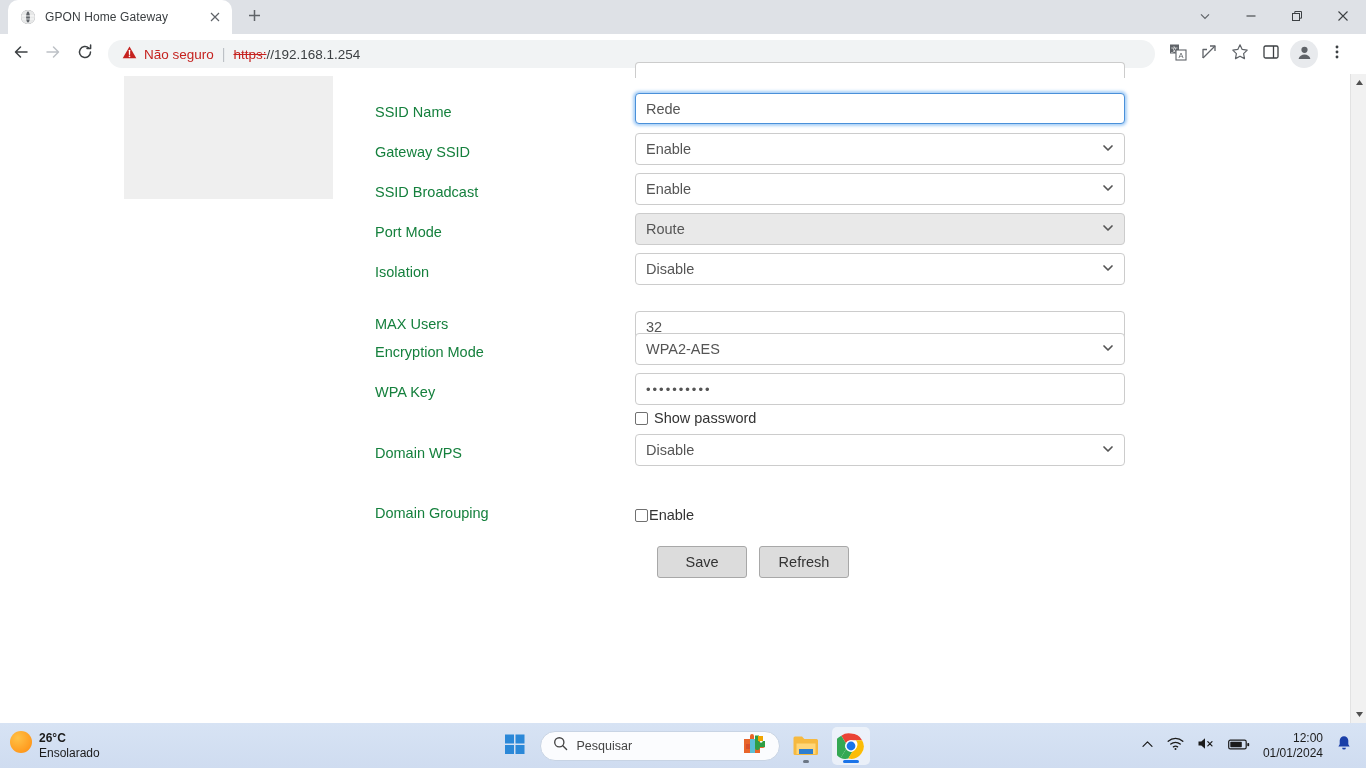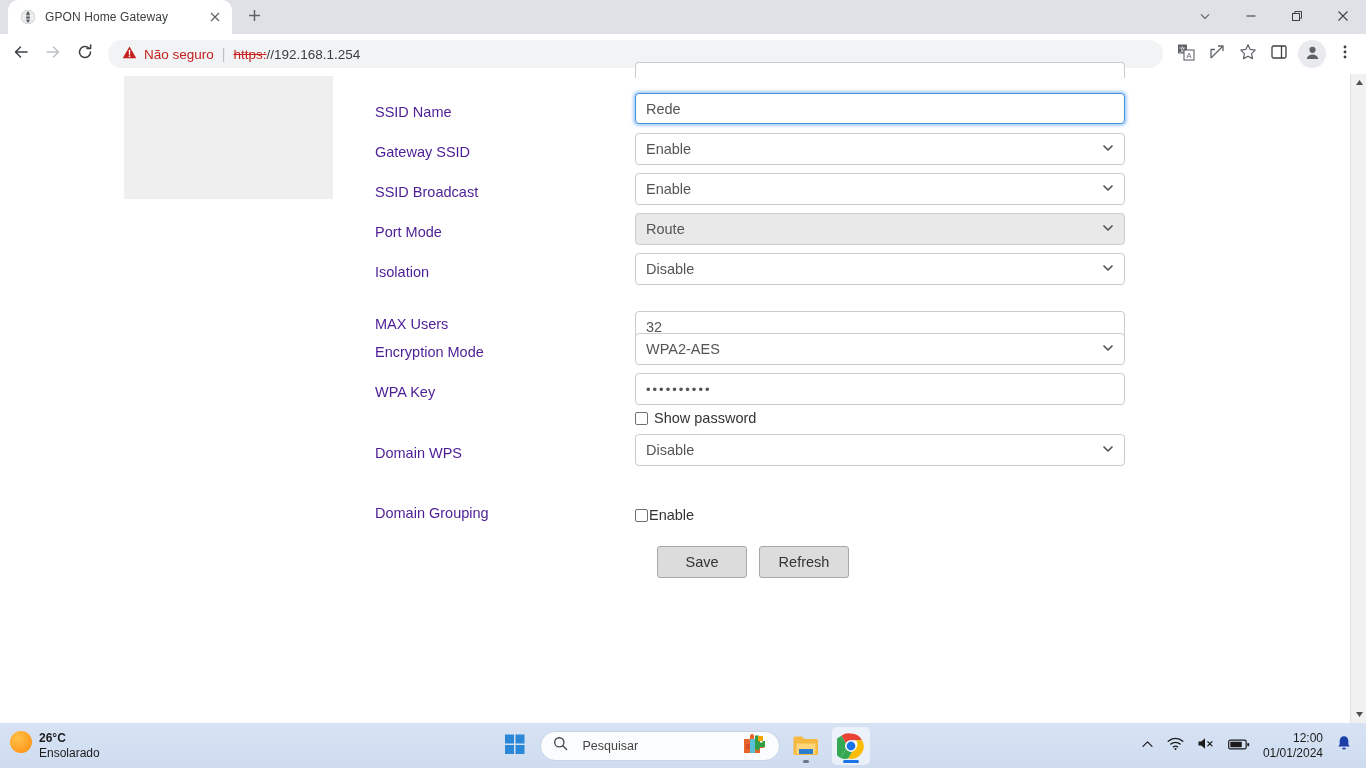--- a/index.html
+++ b/index.html
@@ -23,21 +23,21 @@
   .tab-title {
     flex:1; font-size:12px; color:#3c4043; white-space:nowrap;
     overflow:hidden; text-overflow:ellipsis; letter-spacing:.1px;
   }
   .tab-close { width:18px; height:18px; flex:0 0 18px; display:flex; align-items:center; justify-content:center; border-radius:50%; }
   .newtab { width:28px; height:28px; margin-left:8px; margin-bottom:3px; display:flex; align-items:center; justify-content:center; border-radius:50%; }
 
   .wincontrols { position:absolute; right:0; top:0; height:34px; display:flex; align-items:center; }
   .wc { width:46px; height:34px; display:flex; align-items:center; justify-content:center; }
 
-  .toolbar { height:40px; background:#fff; display:flex; align-items:center; padding:0 4px 0 6px; gap:2px; }
+  .toolbar { height:40px; background:#fff; display:flex; align-items:center; padding:0 12px 0 6px; gap:2px; }
   .tbtn { width:30px; height:30px; min-width:30px; display:flex; align-items:center; justify-content:center; border-radius:50%; }
   .tbtn.wide { margin-right:2px; }
   .omnibox {
     flex:1; height:28px; background:#f1f3f4; border-radius:14px;
     display:flex; align-items:center; padding:0 12px 0 14px; margin:0 6px 0 4px;
     font-size:13.5px; overflow:hidden; white-space:nowrap;
   }
   .warn-tri { margin-right:7px; display:block; }
   .insecure { color:#c5221f; font-size:13.5px; margin-right:8px; }
   .omnisep { color:#bdc1c6; margin-right:8px; font-size:14px; }
@@ -49,21 +49,21 @@
   
   .viewport { position:absolute; left:0; top:74px; width:1366px; height:649px; background:#fff; }
 
   .sidebar-block { position:absolute; left:124px; top:76px; width:209px; height:123px; background:#efefef; }
 
   .form { position:absolute; left:0; top:0; width:1366px; }
   .cut-field {
     position:absolute; left:635px; top:62px; width:490px; height:16px;
     border:1px solid #ccc; border-bottom:none; border-radius:4px 4px 0 0; background:#fff;
   }
-  .lbl { position:absolute; left:375px; font-size:14.5px; color:#4c1d95; white-space:nowrap; }
+  .lbl { position:absolute; left:375px; font-size:14.5px; color:#15803d; white-space:nowrap; }
 
   .ctrl { position:absolute; left:635px; width:490px; }
 
   .tinput {
     width:490px; height:31px; border:1px solid #ccc; border-radius:4px;
     background:#fff; font-family:"Liberation Sans", sans-serif; font-size:14.5px;
     color:#555; padding:0 10px; outline:none;
   }
   .tinput.focused {
     border:1px solid #4a90d9;
@@ -108,21 +108,21 @@
   .sun { width:22px; height:22px; border-radius:50%; background:radial-gradient(circle at 35% 32%, #ffc247 0%, #ff9b1f 70%, #f28a0f 100%); }
   .w-text { line-height:1.22; }
   .w-temp { font-size:12px; color:#1b1b1b; font-weight:bold; }
   .w-cond { font-size:12px; color:#1b1b1b; }
 
   .tb-center { position:absolute; left:0; top:0; width:1366px; height:45px; display:flex; align-items:center; justify-content:center; gap:7px; pointer-events:none; }
   .tb-center > * { pointer-events:auto; }
   .startbtn { width:36px; height:36px; display:flex; align-items:center; justify-content:center; border-radius:5px; }
   .searchpill {
     width:240px; height:30px; background:#fbfcfe; border:1px solid #c8d4e4; border-radius:15px;
-    display:flex; align-items:center; padding:0 10px 0 12px; gap:15px;
+    display:flex; align-items:center; padding:0 10px 0 12px; gap:9px;
   }
   .search-txt { flex:1; font-size:12.5px; color:#444; }
   .tb-icon { width:38px; height:38px; display:flex; align-items:center; justify-content:center; border-radius:5px; position:relative; }
   .tb-icon.active { background:rgba(255,255,255,.55); }
   .act-dot { position:absolute; bottom:2px; left:50%; transform:translateX(-50%); width:6px; height:3px; border-radius:2px; background:#6b7684; }
   .act-bar { position:absolute; bottom:2px; left:50%; transform:translateX(-50%); width:16px; height:3px; border-radius:2px; background:#1a73e8; }
 
   .tray { position:absolute; right:0; top:0; height:45px; display:flex; align-items:center; gap:13px; padding-right:14px; }
   .clock { text-align:right; line-height:1.25; }
   .clock .t { font-size:12px; color:#1b1b1b; }

